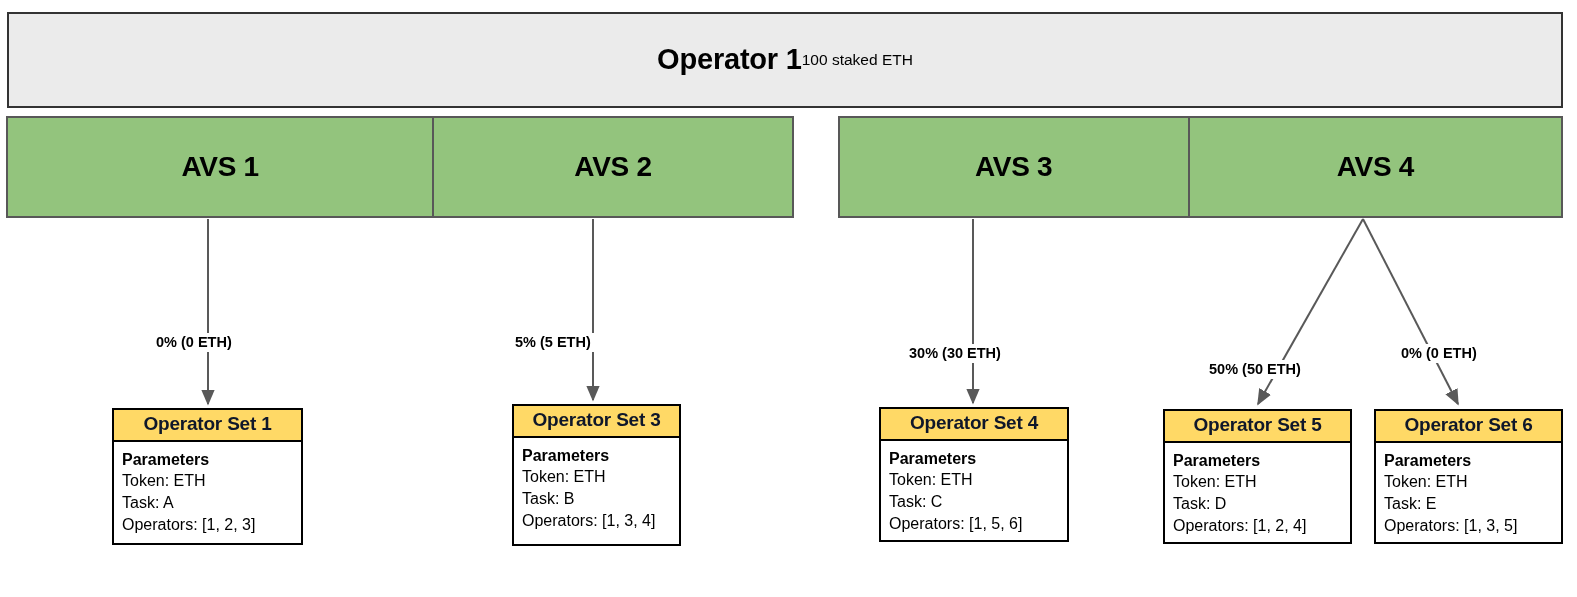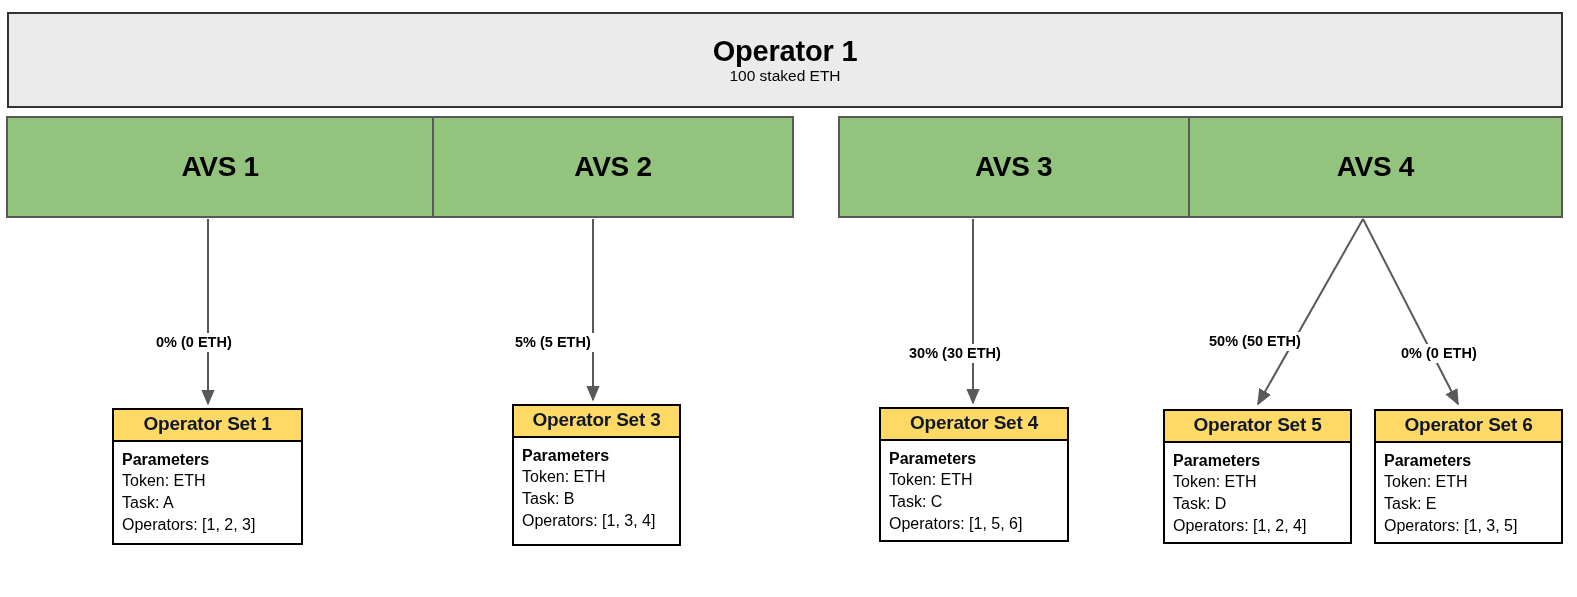--- a/index.html
+++ b/index.html
@@ -25,21 +25,21 @@
   .operator-box {
     position: absolute;
     left: 7px;
     top: 12px;
     width: 1556px;
     height: 96px;
     background: #ebebeb;
     border: 2px solid #333333;
     box-sizing: border-box;
     display: flex;
-    flex-direction: column;
+    flex-direction: row;
     align-items: center;
     justify-content: center;
   }
   .operator-title {
     font-size: 29px;
     font-weight: bold;
     color: #000000;
     line-height: 1.1;
     letter-spacing: -0.2px;
   }
@@ -171,21 +171,21 @@
     <line x1="973" y1="219" x2="973" y2="403" stroke="#595959" stroke-width="2" marker-end="url(#arrowhead)"></line>
 
     <line x1="1363" y1="219" x2="1258" y2="404" stroke="#595959" stroke-width="2" marker-end="url(#arrowhead)"></line>
 
     <line x1="1363" y1="219" x2="1458" y2="404" stroke="#595959" stroke-width="2" marker-end="url(#arrowhead)"></line>
   </svg>
 
   <div class="edge-label" style="left:153px; top:333px;">0% (0 ETH)</div>
   <div class="edge-label" style="left:512px; top:333px;">5% (5 ETH)</div>
   <div class="edge-label" style="left:906px; top:344px;">30% (30 ETH)</div>
-  <div class="edge-label" style="left:1206px; top:332px;">50% (50 ETH)</div>
+  <div class="edge-label" style="left:1206px; top:360px;">50% (50 ETH)</div>
   <div class="edge-label" style="left:1398px; top:344px;">0% (0 ETH)</div>
 
   <div class="opset" style="left:112px; top:408px; width:191px; height:137px;">
     <div class="opset-header">Operator Set 1</div>
     <div class="opset-body">
       <div class="opset-params-title">Parameters</div>
       <div class="opset-row">Token: ETH</div>
       <div class="opset-row">Task: A</div>
       <div class="opset-row">Operators: [1, 2, 3]</div>
     </div>

